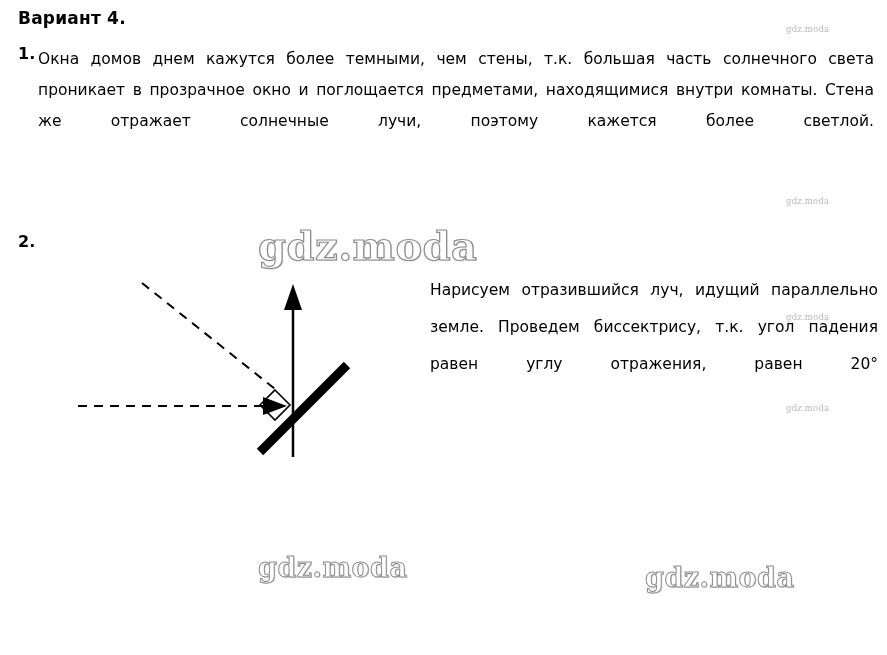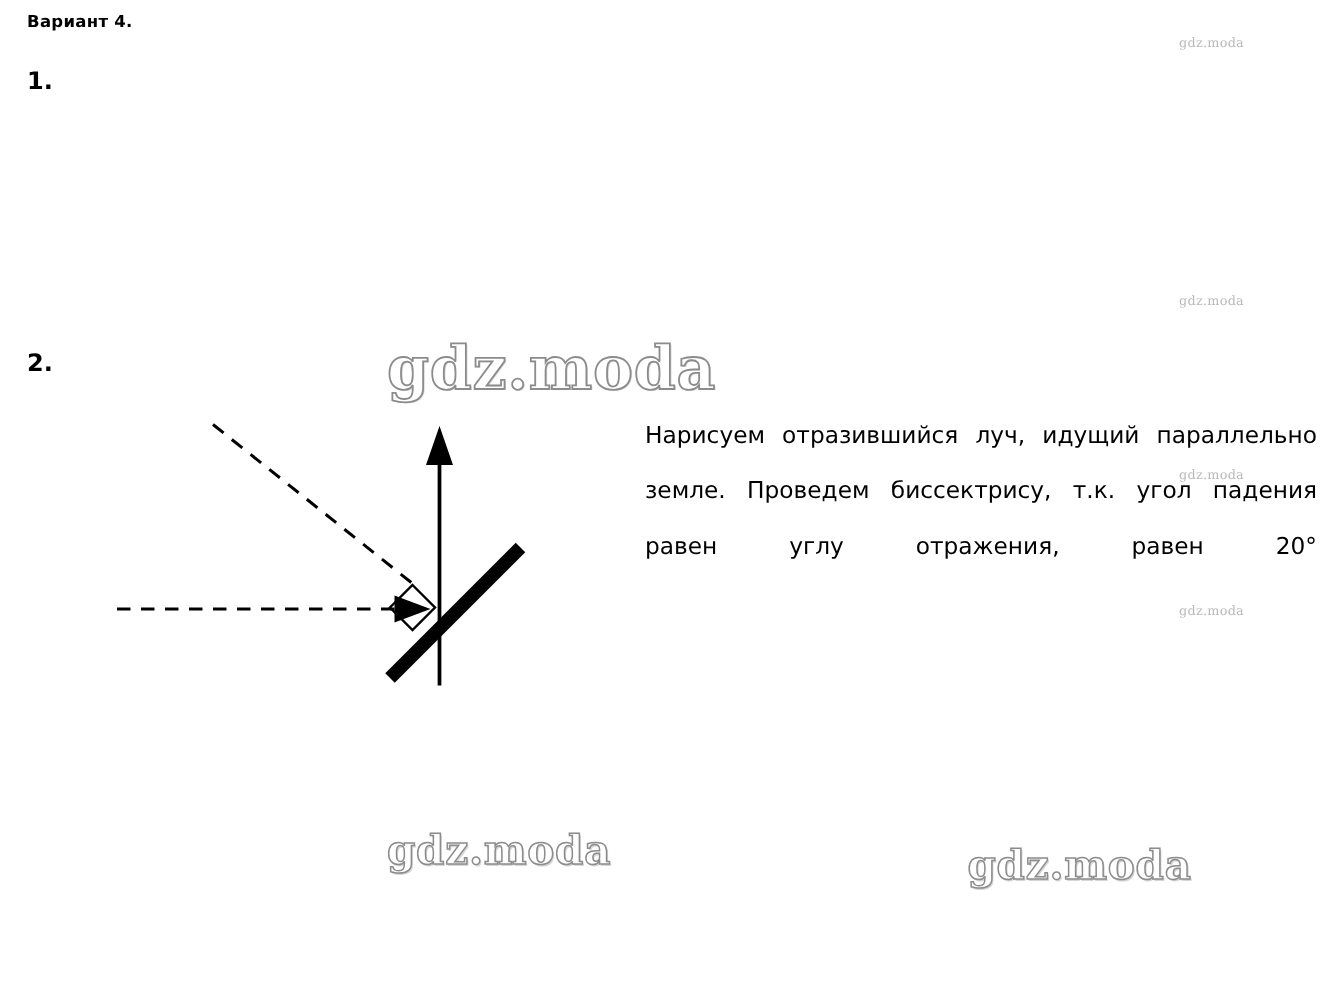--- a/index.html
+++ b/index.html
@@ -19,21 +19,21 @@
   .page {
     position: absolute;
     inset: 0;
   }
 
   
   .variant-title {
     position: absolute;
     left: 18px;
     top: 8px;
-    font-size: 11px;
+    font-size: 17px;
     font-weight: bold;
     letter-spacing: 0.2px;
   }
 
   
   .task1-num {
     position: absolute;
     left: 18px;
     top: 44px;
     font-size: 16px;
@@ -117,20 +117,21 @@
   svg { display: block; overflow: visible; }
 </style>
 </head>
 <body>
 
 <div class="page">
 
   <div class="variant-title">Вариант 4.</div>
 
   <div class="task1-num">1.</div>
+  <div class="task1-body">Окна домов днем кажутся более темными, чем стены, т.к. большая часть солнечного света проникает в прозрачное окно и поглощается предметами, находящимися внутри комнаты. Стена же отражает солнечные лучи, поэтому кажется более светлой.</div>
 
   <div class="task2-num">2.</div>
 
   <div class="figure">
     <svg width="340" height="210" viewBox="0 0 340 210">
 
       <line x1="67" y1="21" x2="200" y2="127" stroke="#000" stroke-width="2" stroke-dasharray="9,7"></line>
 
       <line x1="3" y1="144" x2="188" y2="144" stroke="#000" stroke-width="2" stroke-dasharray="9,7"></line>
 

